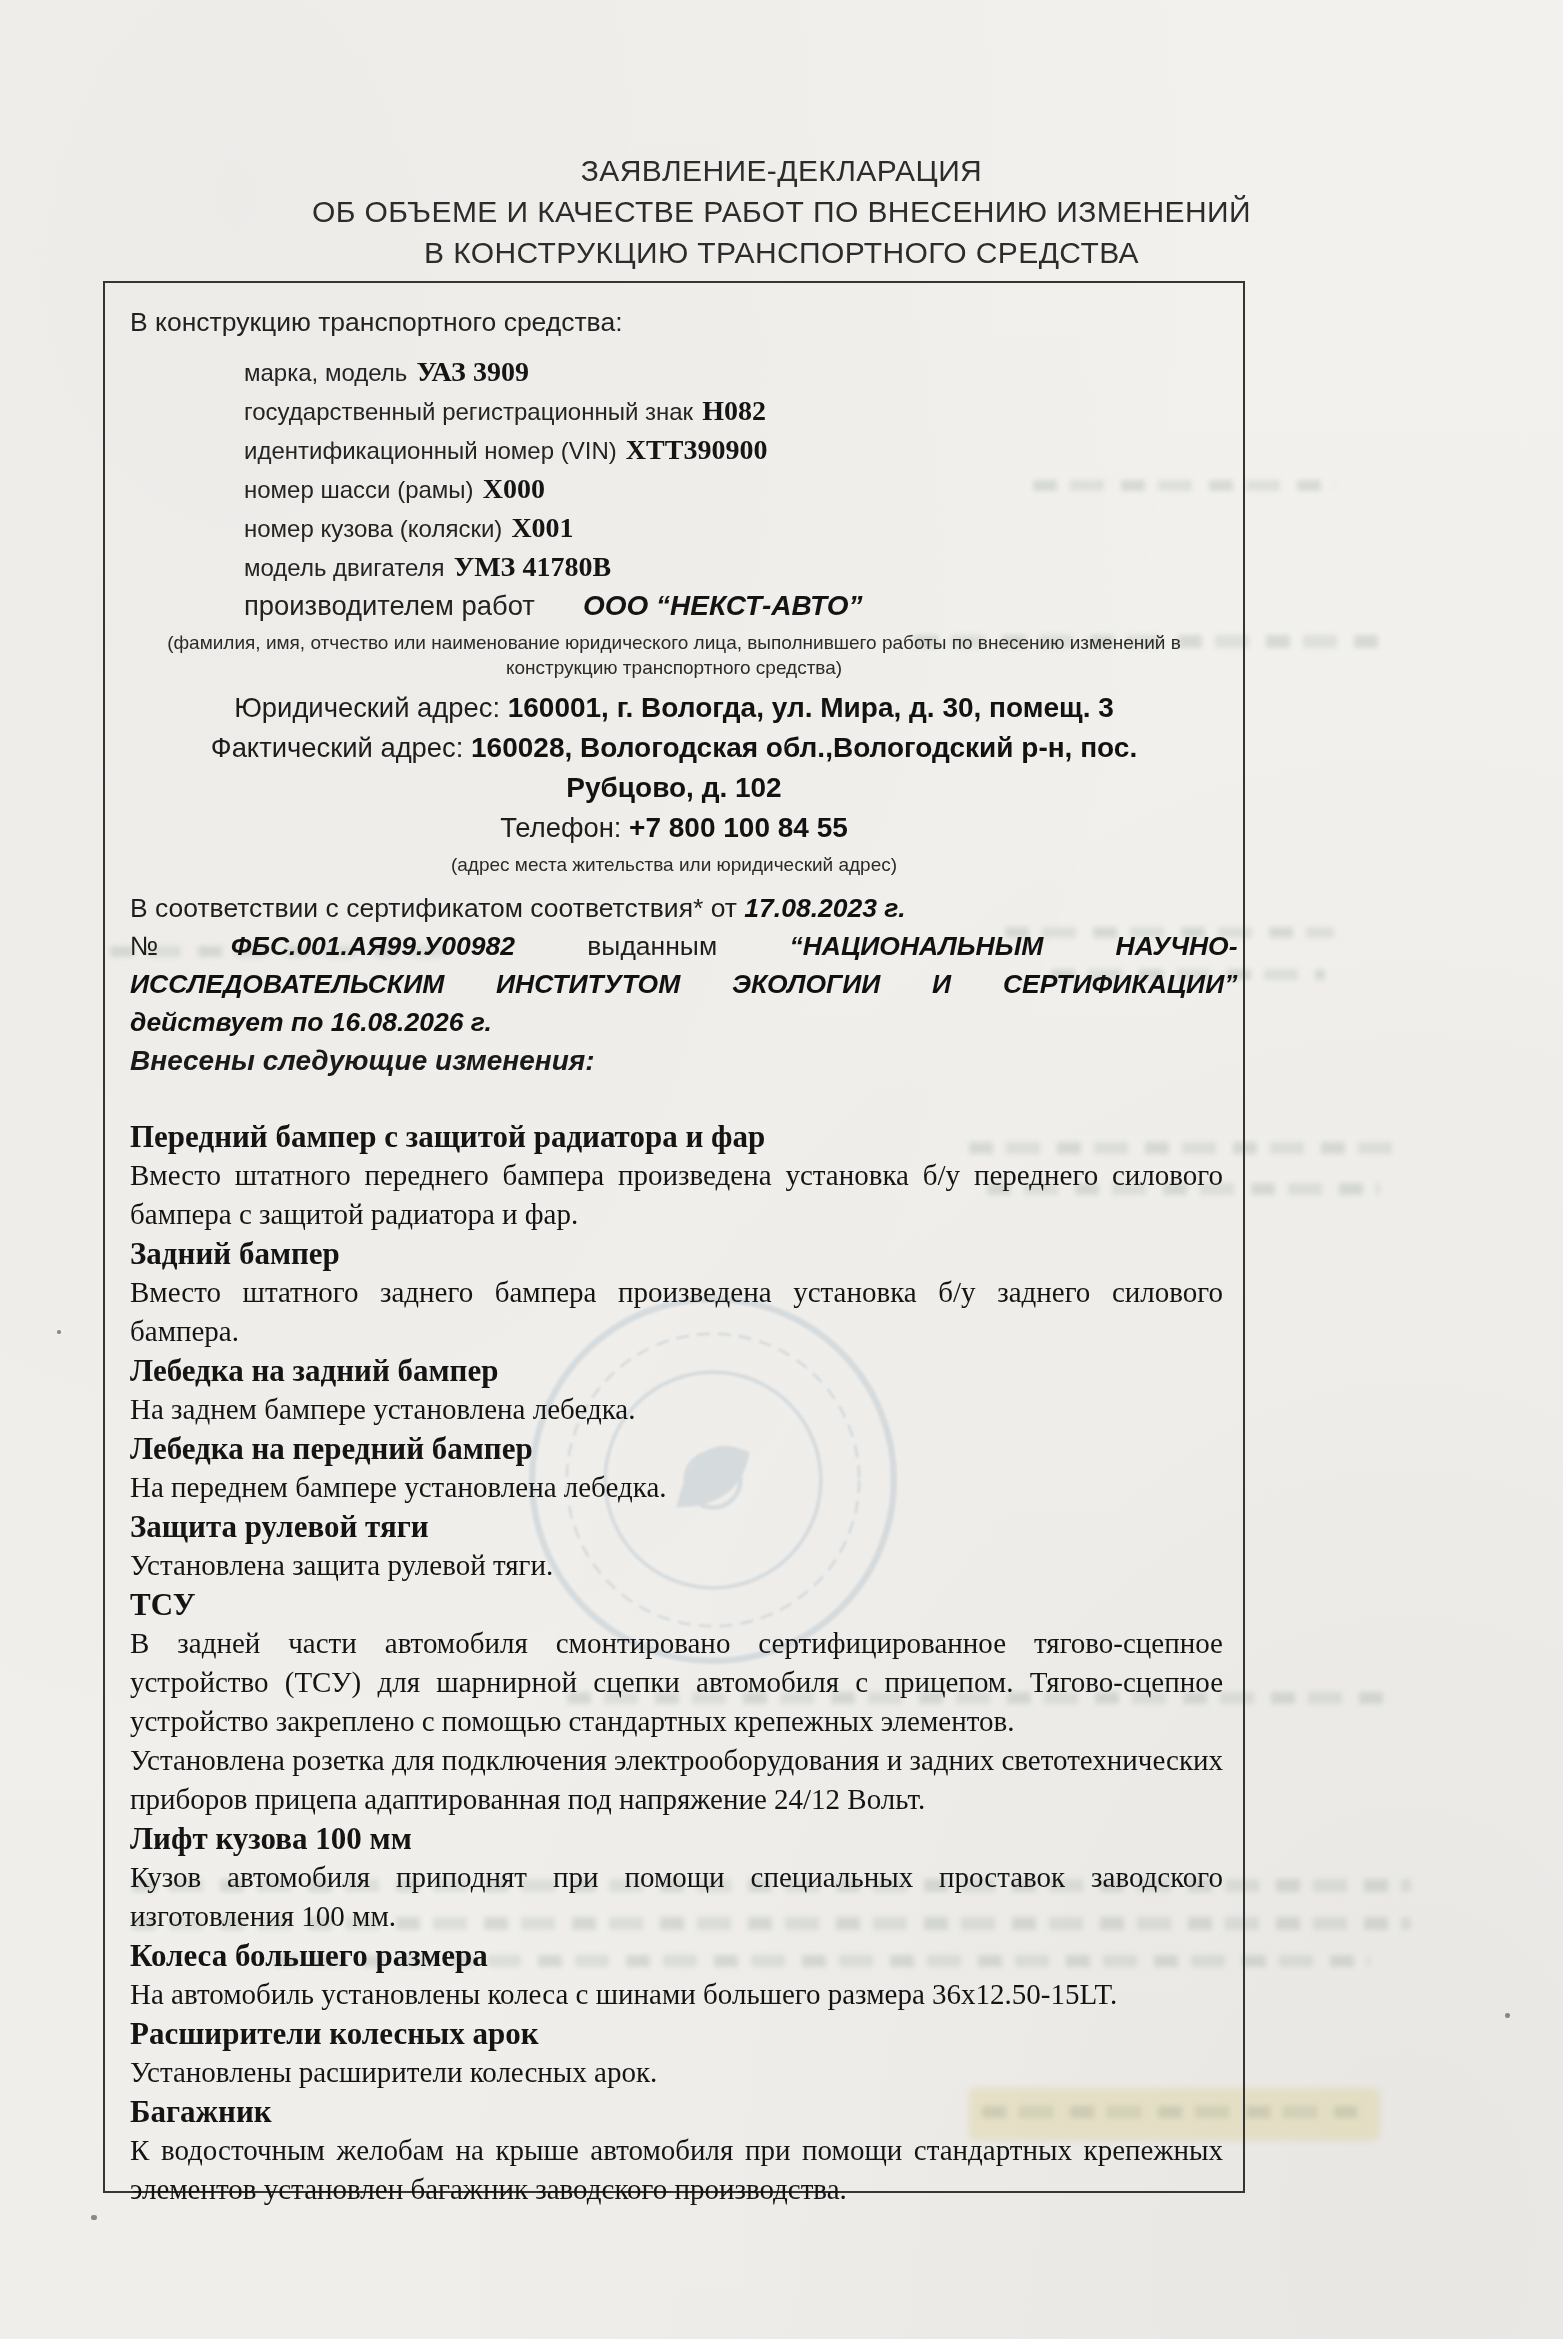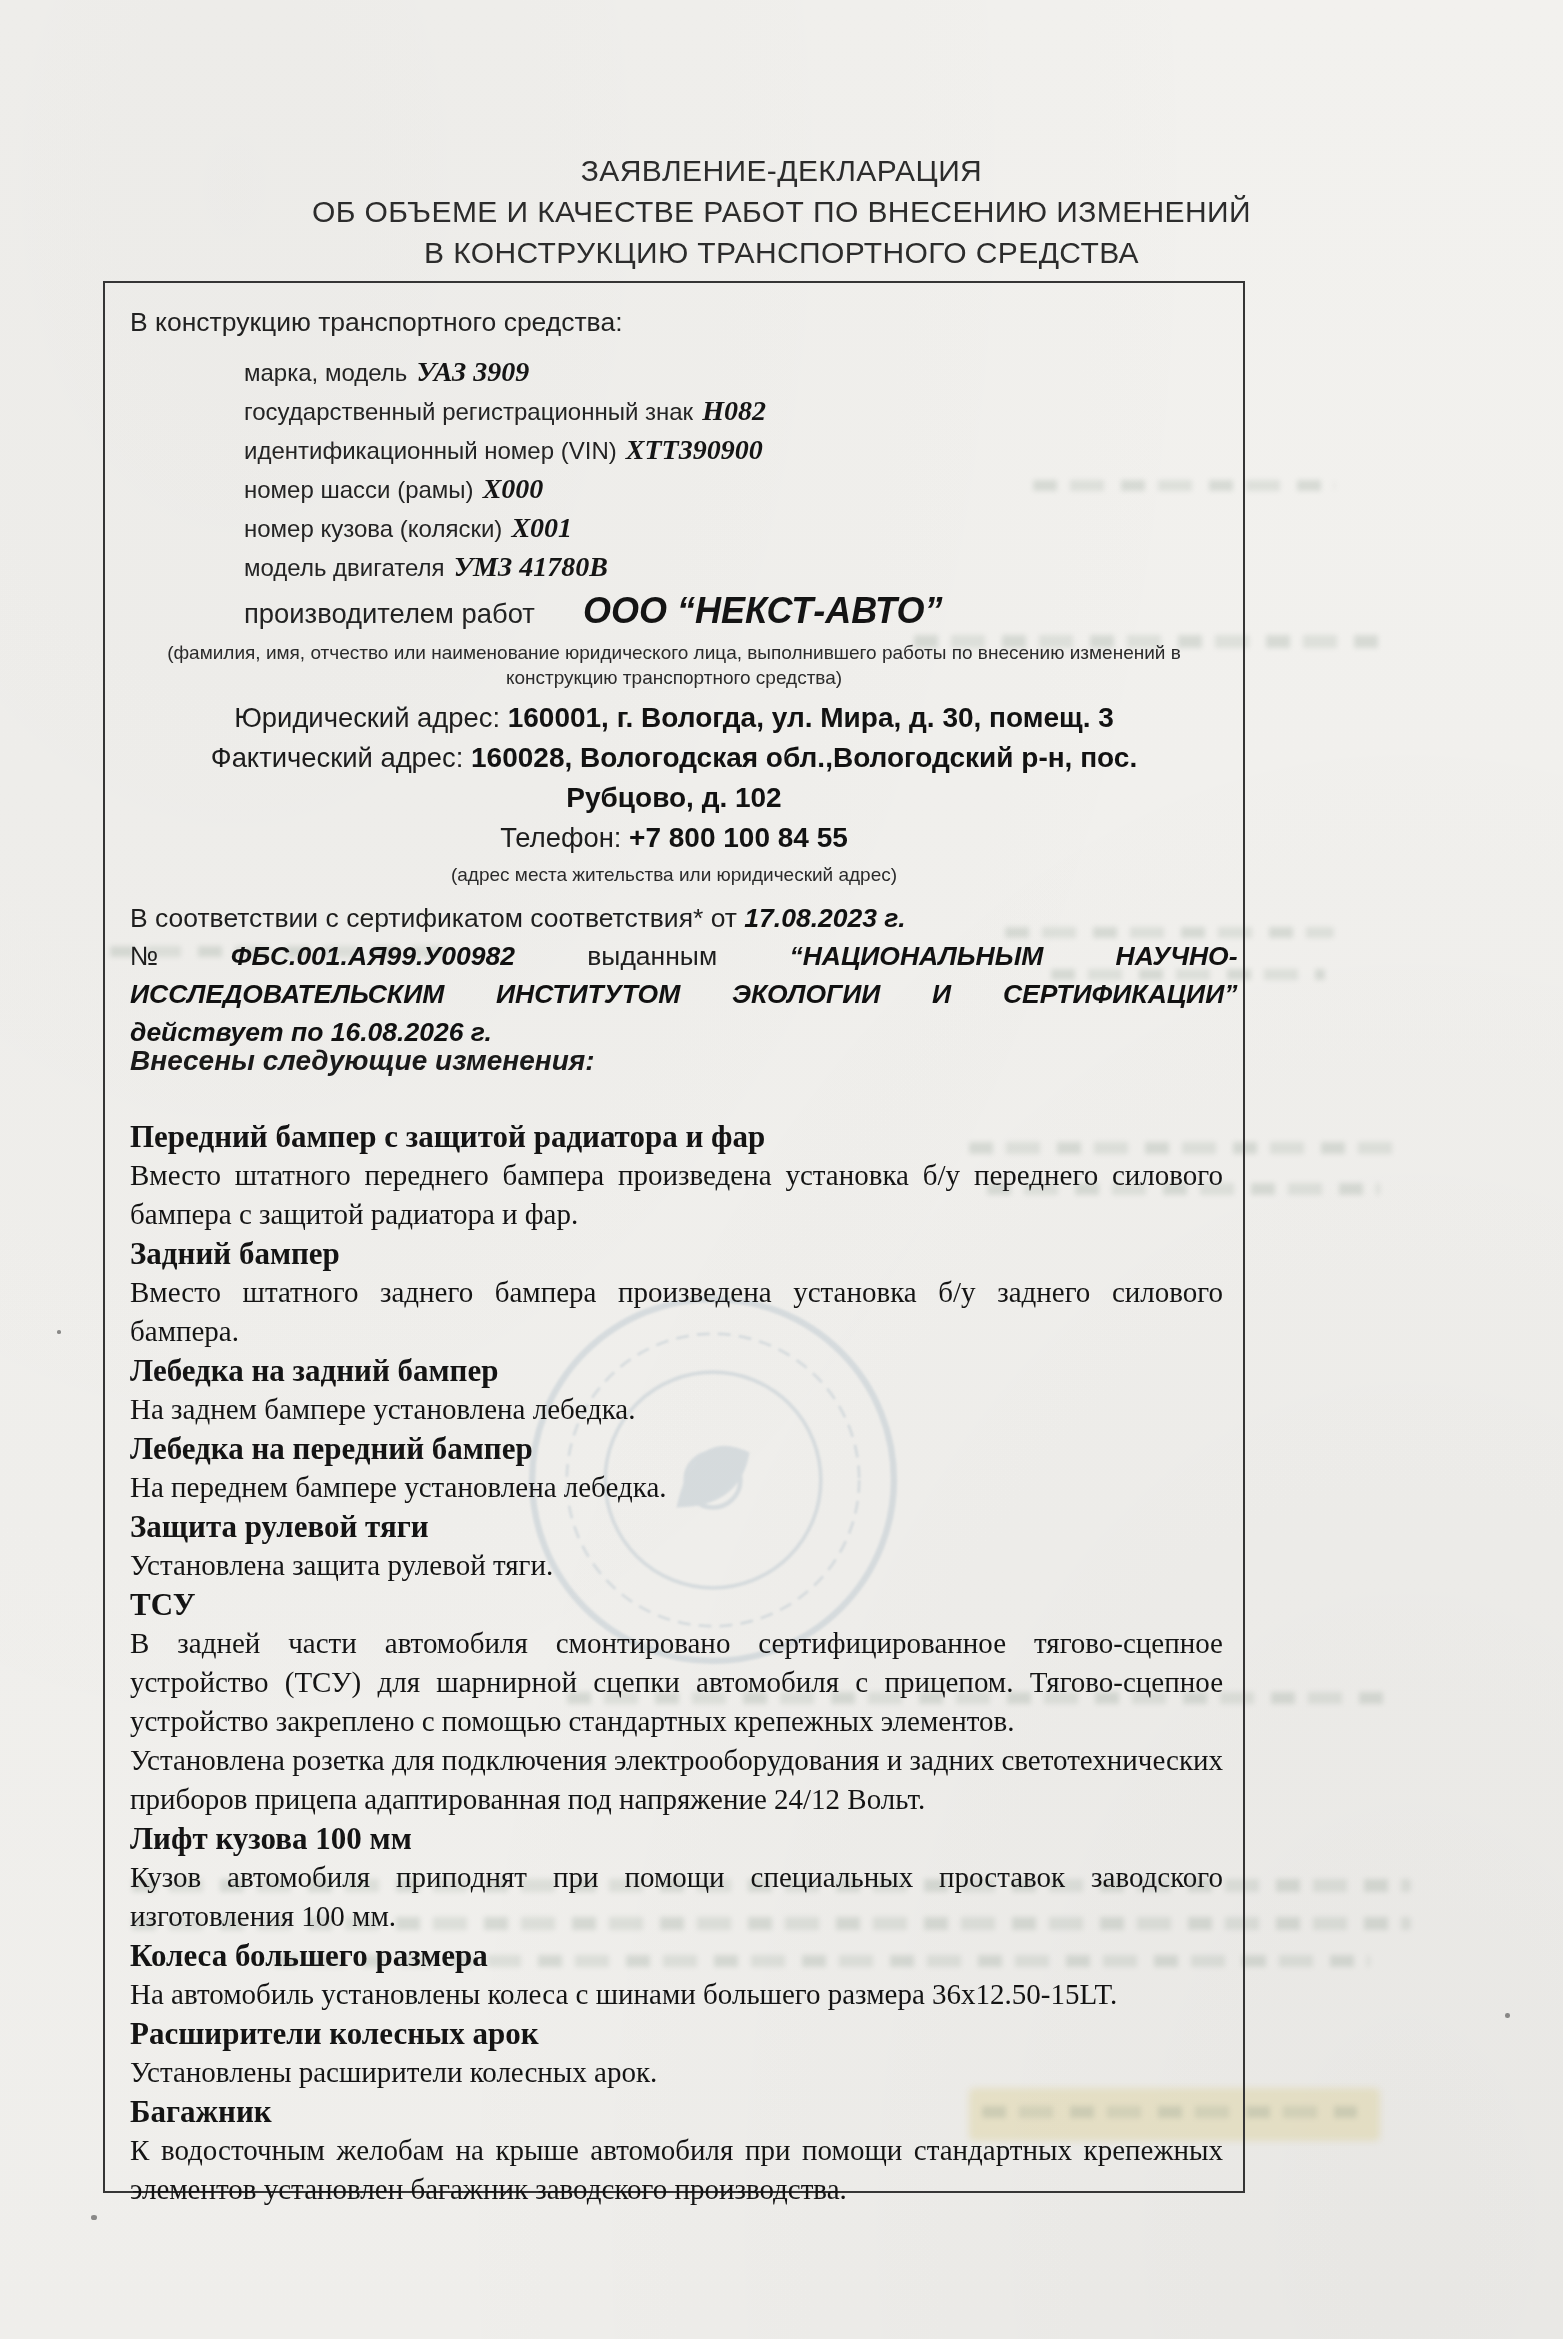--- a/index.html
+++ b/index.html
@@ -39,24 +39,24 @@
   .box{
     position:absolute;z-index:2;
     left:103px;top:281px;width:1142px;height:1912px;
     border:2.7px solid #353535;box-sizing:border-box;
   }
   .intro{margin:24px 0 0 25px;font-size:26.5px;color:#222;}
   .fields{margin:14.6px 0 0 139px;}
   .field{font-size:24px;line-height:38px;color:#242424;}
   .fvalue{
     font-family:"Liberation Serif","DejaVu Serif",serif;
-    font-weight:bold;font-style:italic;font-size:28px;color:#151515;margin-left:9.1px;
+    font-weight:bold;font-size:28px;color:#151515;margin-left:9.1px;
   }
   .performer{margin:3.7px 0 0 139px;display:flex;align-items:baseline;gap:48px;font-size:27.4px;color:#222;}
-  .performer .pvalue{font-weight:bold;font-style:italic;font-size:36px;color:#141414;}
+  .performer .pvalue{font-weight:bold;font-style:italic;font-size:28px;color:#141414;}
   .caption{ text-align:center;font-size:19px;line-height:25px;color:#2a2a2a;}
   .cap1{margin-top:8.2px;}
   .addr{ text-align:center;font-size:27.4px;line-height:40px;color:#1d1d1d;}
   .addr b{font-size:28px;color:#121212;}
   .addr-first{margin-top:7.3px;}
   .cap2{margin:4.6px 0 0 0;}
   .cert{margin:12px 5.5px 0 25px;font-size:26.5px;line-height:38px;color:#1e1e1e;}
   .bi{font-weight:bold;font-style:italic;color:#111;}
   .cert-row{display:flex;justify-content:space-between;align-items:baseline;}
   .jl{text-align:justify;text-align-last:justify;font-weight:bold;font-style:italic;color:#111;}

